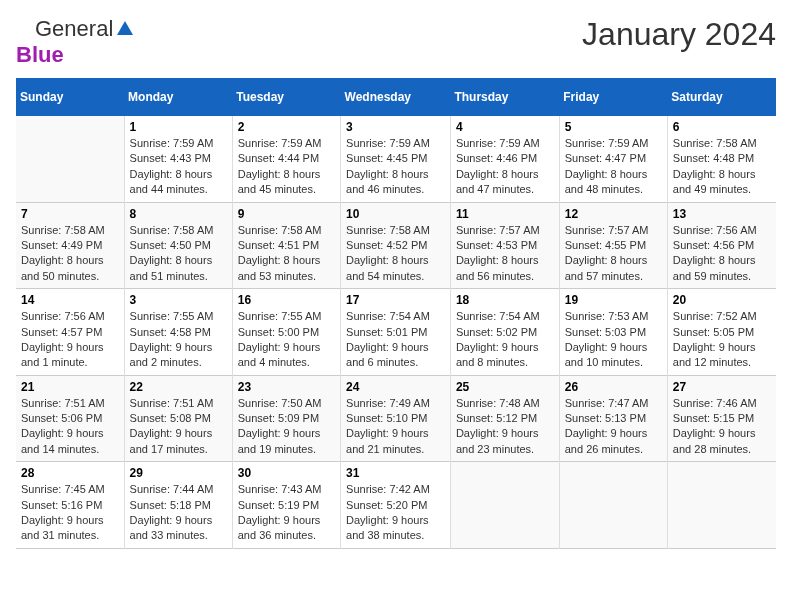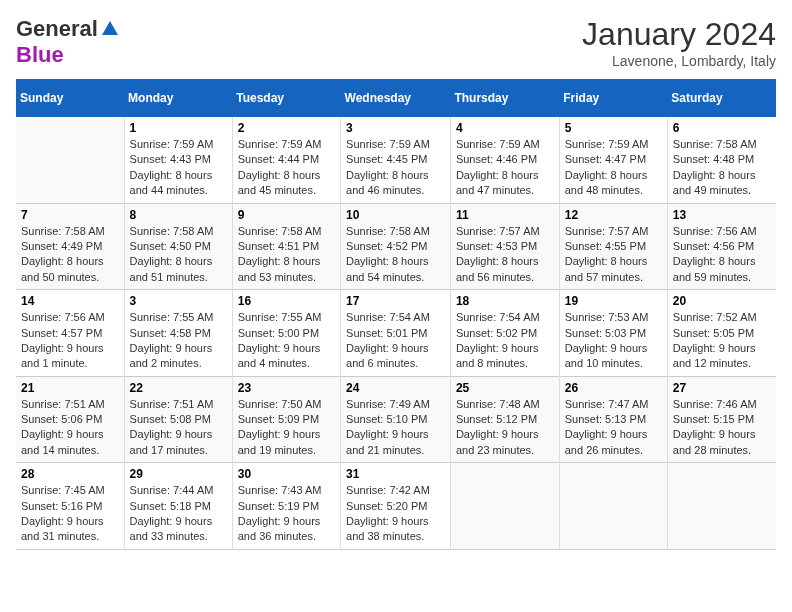--- a/index.html
+++ b/index.html
@@ -20,22 +20,23 @@
       display: flex;
       flex-direction: column;
       align-items: flex-start;
     }
     .logo-text {
       display: flex;
       align-items: center;
     }
     .logo-general {
       font-size: 22px;
-      font-weight: bold;
+      font-weight: normal;
       color: #333;
+      margin-left: 19px;
     }
     .logo-blue {
       font-size: 22px;
       font-weight: bold;
       color: #a21caf;
     }
     .logo-icon {
       width: 20px;
       height: 20px;
       margin-left: 2px;
@@ -100,21 +101,20 @@
     <div class="logo-text">
       <span class="logo-general">General</span>
       <svg class="logo-icon" viewBox="0 0 20 20">
         <polygon points="10,2 18,16 2,16" fill="#1565c0"></polygon>
       </svg>
     </div>
     <span class="logo-blue">Blue</span>
   </div>
   <div class="title-section">
     <div class="calendar-title">January 2024</div>
-    <div class="calendar-subtitle">Lavenone, Lombardy, Italy</div>
   </div>
 </div>
 
 <table>
   <thead>
     <tr>
     <th>Sunday</th>
         <th>Monday</th>
         <th>Tuesday</th>
         <th>Wednesday</th>

